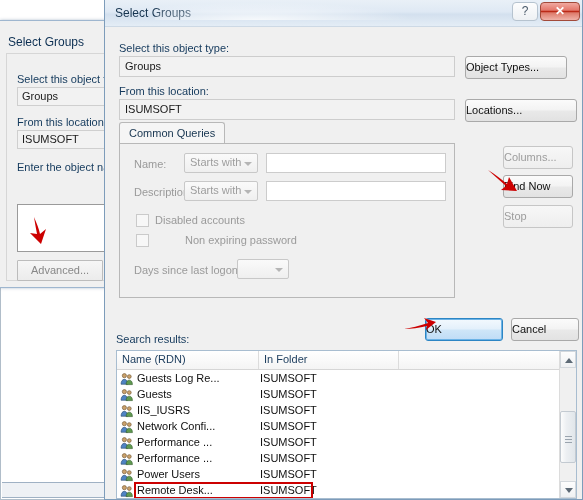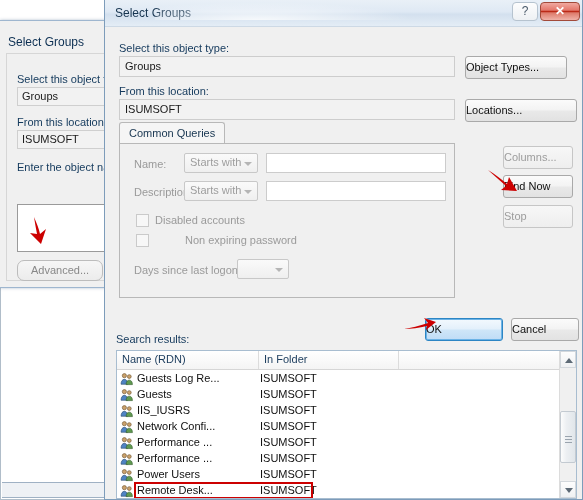--- a/index.html
+++ b/index.html
@@ -52,21 +52,21 @@
     border: 1px solid #cfcfcf; border-right: none;
     padding: 2px 4px 0 4px; font-size: 11px; color: #1a1a1a; white-space: nowrap;
   }
   .bg-textarea {
     position: absolute; left: 17px; top: 183px; width: 95px; height: 48px;
     background: #ffffff; border: 1px solid #9a9a9a; border-right: none;
   }
   .bg-btn {
     position: absolute; left: 17px; top: 239px; width: 86px; height: 21px;
     background: linear-gradient(#f6f6f6,#ececec);
-    border: 1px solid #bcbcbc; border-radius: 7px;
+    border: 1px solid #bcbcbc; border-radius: 1px;
     font-size: 11px; color: #888888;
     text-align: center; line-height: 19px;
   }
 
   
   .dlg {
     position: absolute; left: 104px; top: 0px; width: 479px; height: 500px;
     background: #f0f0f0;
     border: 1px solid #7d9cba;
     border-top: none;

